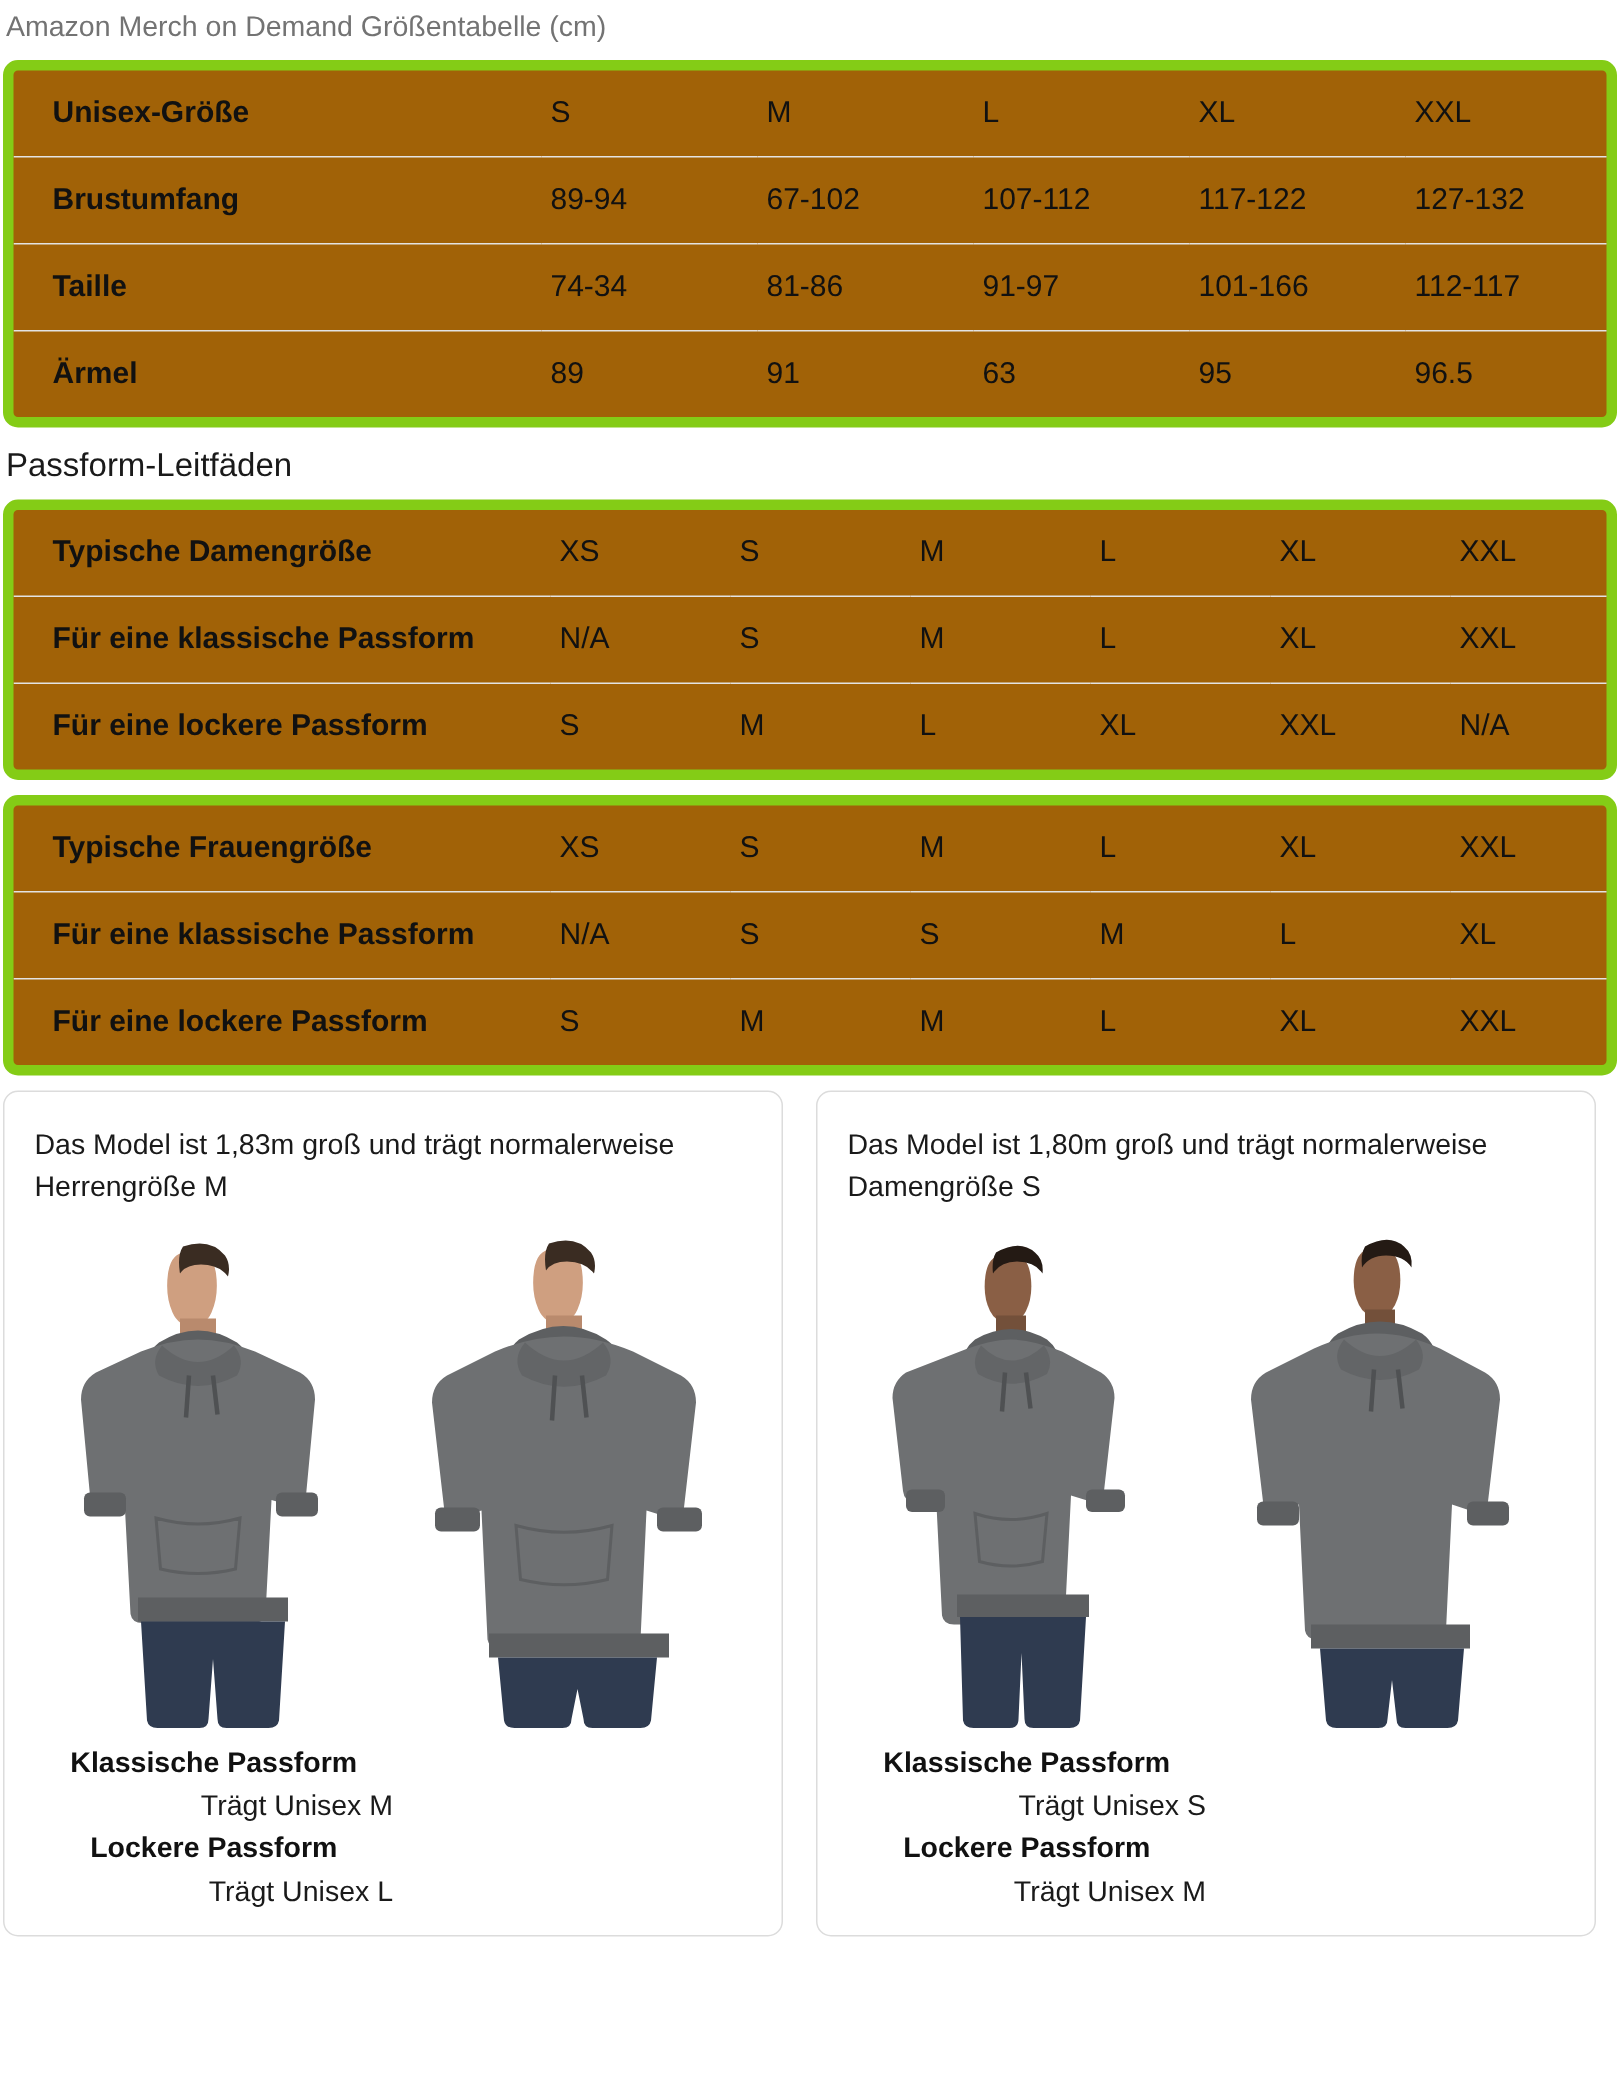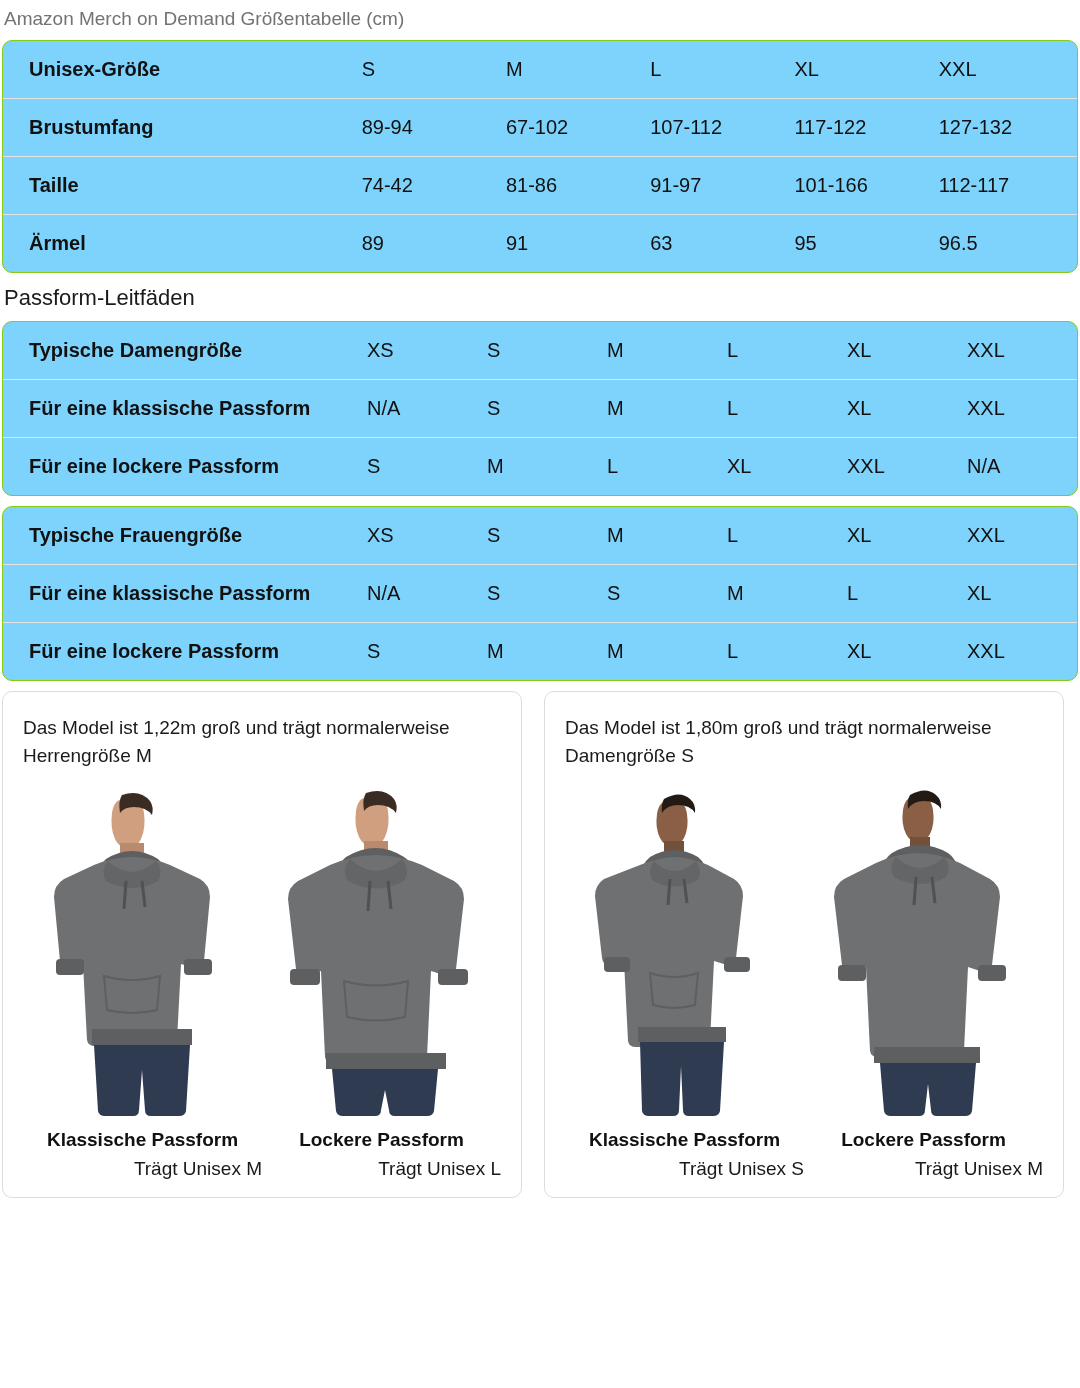--- a/index.html
+++ b/index.html
@@ -19,25 +19,25 @@
     width: 1080px;
     padding: 8px 0 0 0;
   }
   .page-title {
     font-size: 19px;
     color: #737373;
     padding: 0 4px 10px 4px;
     font-weight: 400;
   }
   .card {
-    border: 1px solid #84cc16;
+    border: 7px solid #84cc16;
     border-radius: 10px;
     margin: 0 2px 10px 2px;
     overflow: hidden;
-    background: #7dd3fc;
+    background: #a16207;
   }
   table.sizes {
     width: 100%;
     border-collapse: collapse;
     table-layout: fixed;
   }
   table.sizes tr + tr td {
     border-top: 1px solid #e3e3e3;
   }
   table.sizes td {
@@ -99,20 +99,21 @@
     height: 340px;
   }
   .figure {
     width: 232px;
     height: 335px;
     position: relative;
   }
   .fit-labels {
     display: flex;
     margin-top: 10px;
+    flex-direction: column;
   }
   .fit-label {
     width: 50%;
     text-align: center;
   }
   .fit-label .name {
     font-size: 19px;
     font-weight: bold;
     color: #111;
     line-height: 1.5;
@@ -146,21 +147,21 @@
       <tr>
         <td class="rowhead">Brustumfang</td>
         <td class="val">89-94</td>
         <td class="val">67-102</td>
         <td class="val">107-112</td>
         <td class="val">117-122</td>
         <td class="val">127-132</td>
       </tr>
       <tr>
         <td class="rowhead">Taille</td>
-        <td class="val">74-42</td>
+        <td class="val">74-34</td>
         <td class="val">81-86</td>
         <td class="val">91-97</td>
         <td class="val">101-166</td>
         <td class="val">112-117</td>
       </tr>
       <tr>
         <td class="rowhead">Ärmel</td>
         <td class="val">89</td>
         <td class="val">91</td>
         <td class="val">63</td>
@@ -238,21 +239,21 @@
         <td class="val">XL</td>
         <td class="val">XXL</td>
       </tr>
     </tbody>
       </table>
   </div>
 
   <div class="models-row">
 
     <div class="model-card">
-      <div class="model-caption">Das Model ist 1,22m groß und trägt normalerweise Herrengröße M</div>
+      <div class="model-caption">Das Model ist 1,83m groß und trägt normalerweise Herrengröße M</div>
       <div class="figures">
 
         <div class="figure">
           <svg viewBox="0 0 232 335" width="232" height="335">
 
             <path d="M100 18 q-10 0 -12 14 q-2 15 3 26 q4 9 13 9 q9 0 13 -9 q5 -11 3 -26 q-2 -14 -12 -14 z" fill="#cf9f80"></path>
             <path d="M98 14 q18 -6 28 6 q4 6 2 14 q-6 -8 -18 -8 q-10 0 -14 6 q-2 -12 2 -18 z" fill="#3a2c22"></path>
 
             <rect x="96" y="62" width="24" height="16" fill="#b98a6d"></rect>
 

